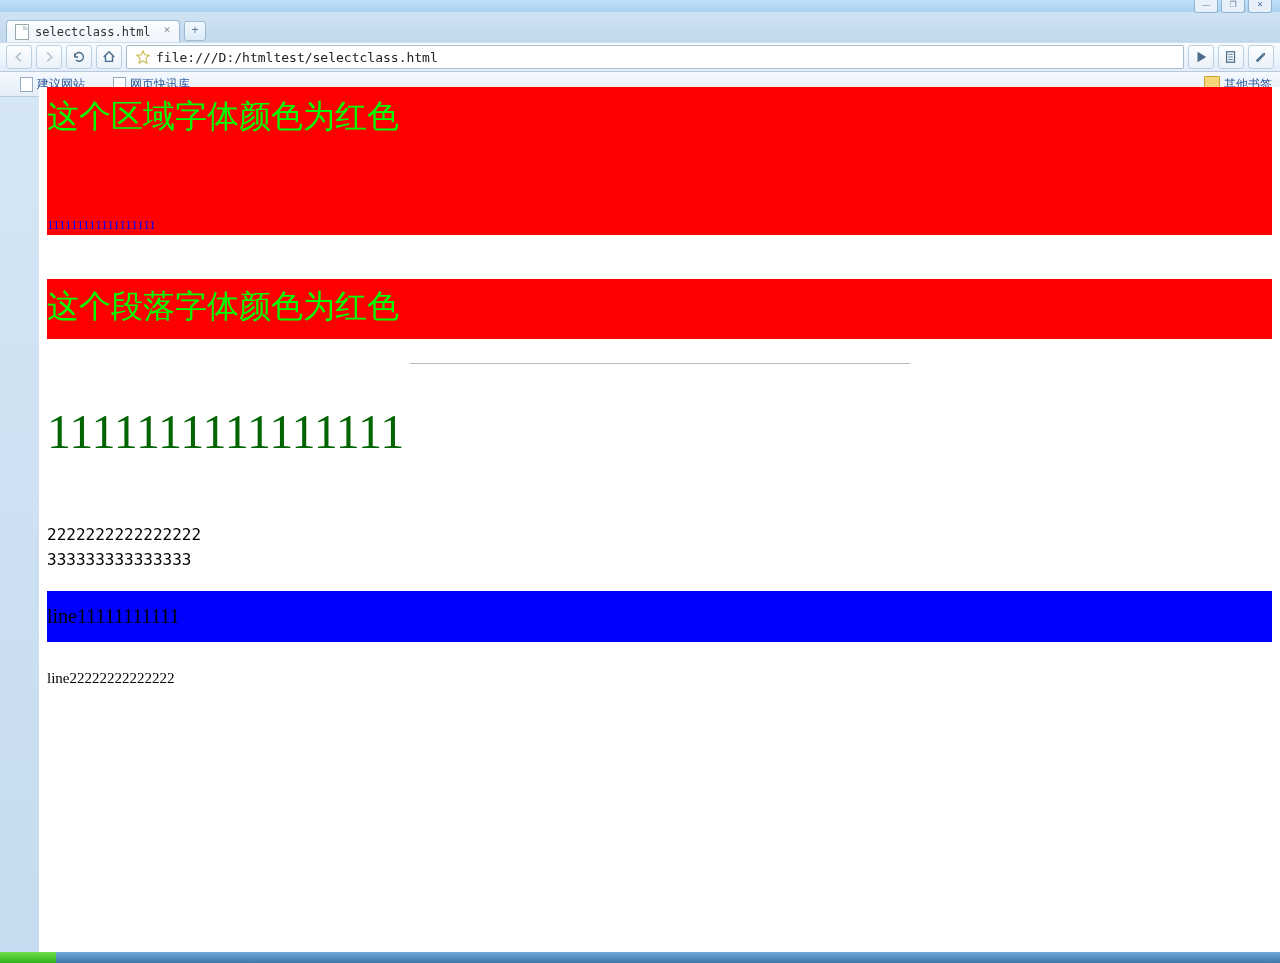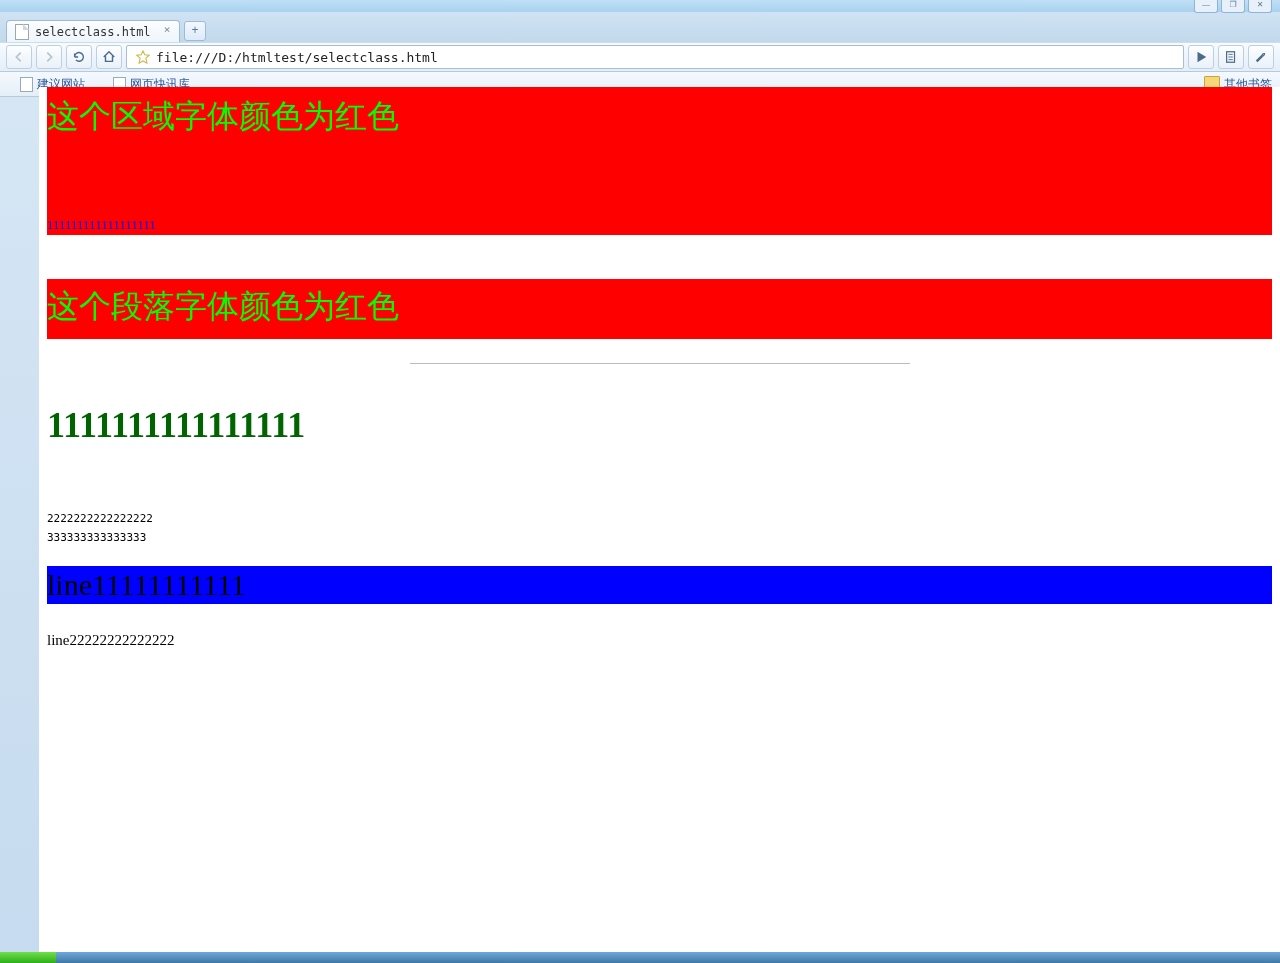--- a/index.html
+++ b/index.html
@@ -230,37 +230,36 @@
     height: 44px;
   }
   hr.thin {
     border: none;
     border-top: 1px solid #bbb;
     width: 500px;
     margin: 24px auto 40px auto;
   }
   .greenblock {
     color: #006400;
-    font-size: 36px;
+    font-size: 48px;
     margin: 30px 0 40px 0;
     font-family: "SimSun", serif;
-    font-weight: bold;
   }
   .plain {
-    font-size: 11px;
+    font-size: 16px;
     font-family: "SimSun", monospace;
     color: #000;
     margin: 6px 0;
   }
   .blueband {
     background: #0000ff;
     color: #000;
-    font-size: 30px;
+    font-size: 20px;
     font-family: "SimSun", serif;
-    padding: 2px 0;
+    padding: 14px 0;
     margin-top: 22px;
   }
   .line2 {
     font-size: 15px;
     font-family: Liberation Serif, serif;
     margin-top: 28px;
   }
   
   .taskbar {
     position: absolute;

